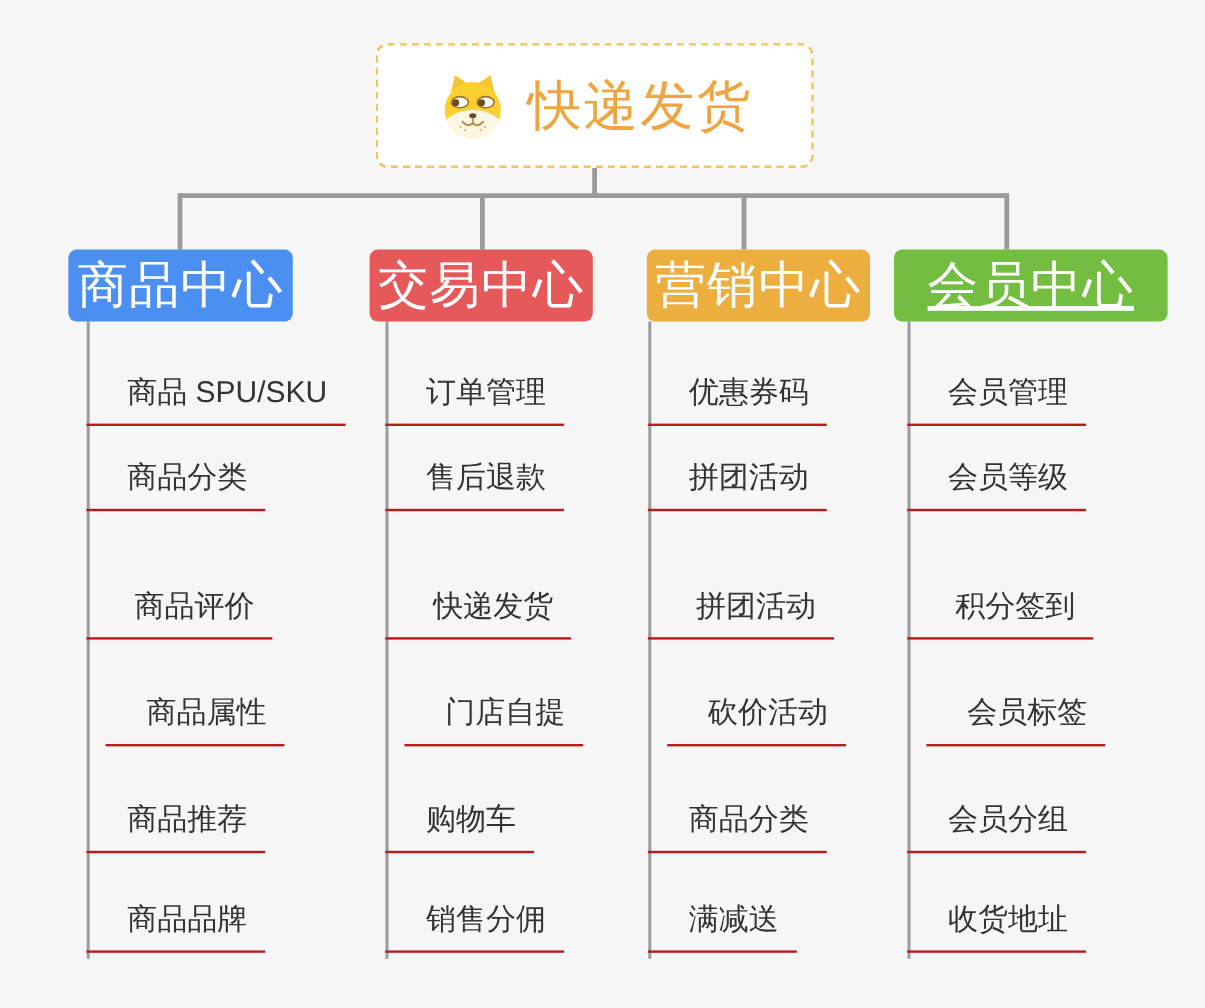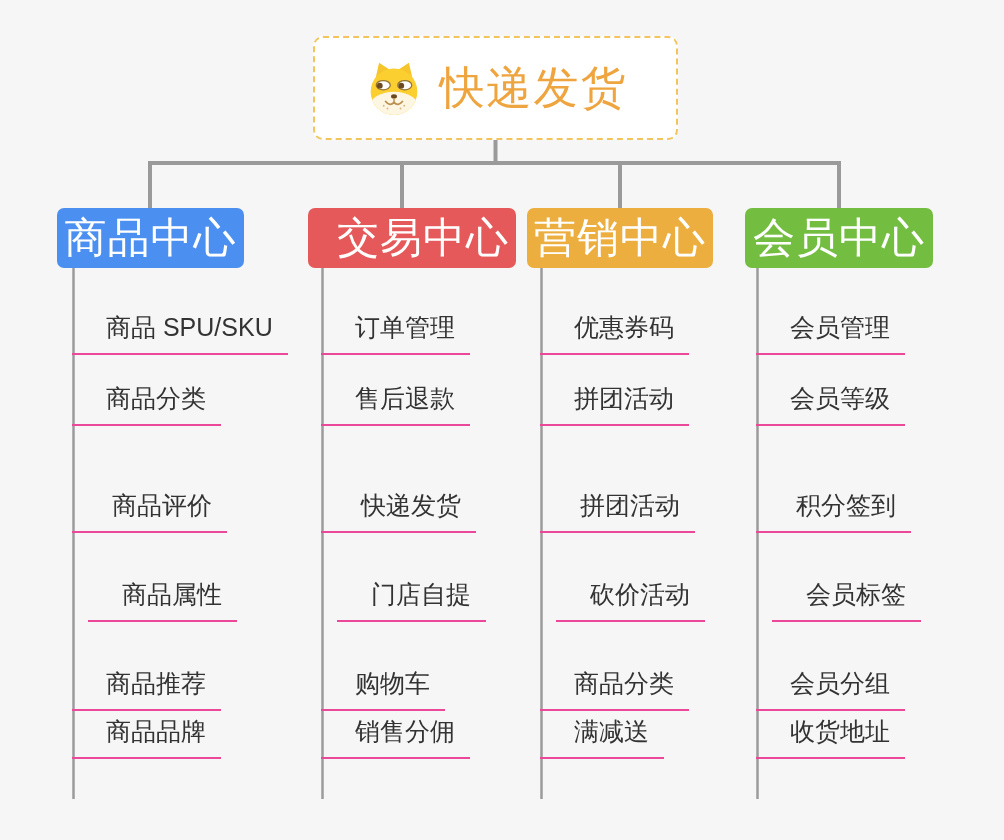--- a/index.html
+++ b/index.html
@@ -19,35 +19,35 @@
   .root-title{font-size:45px;color:#efa53f;letter-spacing:2px;font-weight:500;white-space:nowrap;}
   .root-icon{width:60px;height:56px;display:inline-flex;}
   .root-icon svg{width:100%;height:100%;}
   
   .branch{
     position:absolute;top:208px;height:60px;border-radius:7px;
     display:flex;align-items:center;justify-content:center;
     color:#ffffff;font-size:42px;letter-spacing:1px;white-space:nowrap;
   }
   .b0{left:57px;width:187px;}
-  .b1{left:308px;width:186px;padding-left:22px;}
+  .b1{left:308px;width:186px;}
   .b2{left:527px;width:186px;}
-  .b3{left:745px;width:188px;}
+  .b3{left:745px;width:228px;text-decoration:underline;}
   
   .leaf{
     position:absolute;display:inline-block;white-space:nowrap;
     font-size:25px;color:#333333;line-height:36px;
-    padding:0 15px 8px 34px;border-bottom:2px solid #ec4899;
+    padding:0 15px 8px 34px;border-bottom:2px solid #b91c1c;
   }
   .c1{left:72px;}
   .c2{left:321px;}
   .c3{left:540px;}
   .c4{left:756px;}
   .r0{top:309px;} .r1{top:380px;} .r2{top:487px;padding-left:40px;}
-  .r3{top:576px;margin-left:16px;} .r4{top:665px;} .r5{top:713px;}
+  .r3{top:576px;margin-left:16px;} .r4{top:665px;} .r5{top:748px;}
 </style>
 </head>
 <body>
 
 <svg id="connectors" viewBox="0 0 1004 840" xmlns="http://www.w3.org/2000/svg">
 
   <path d="M495.5,140 L495.5,163" stroke="#9a9a9a" stroke-width="4" fill="none"></path>
 
   <path d="M150,163 L839,163" stroke="#9a9a9a" stroke-width="4" fill="none"></path>
 
@@ -83,21 +83,21 @@
       <circle cx="25" cy="52" r="1" fill="#d9b77c"></circle>
       <circle cx="39" cy="52" r="1" fill="#d9b77c"></circle>
       <circle cx="43" cy="49" r="1" fill="#d9b77c"></circle>
     </svg>
   </span>
   <span class="root-title">快递发货</span>
 </div>
 
 <div class="branch b0" style="background-color: rgb(75, 144, 240);">商品中心</div>
 <div class="branch b1" style="background-color: rgb(229, 89, 90);">交易中心</div>
-<div class="branch b2" style="background-color: rgb(236, 174, 62);">营销中心</div>
+<div class="branch b2" style="background-color: rgb(236, 174, 62); margin-left: 12px;">营销中心</div>
 <div class="branch b3" style="background-color: rgb(115, 189, 64);">会员中心</div>
 
 <span class="leaf c1 r0">商品 SPU/SKU</span>
 <span class="leaf c1 r1">商品分类</span>
 <span class="leaf c1 r2">商品评价</span>
 <span class="leaf c1 r3">商品属性</span>
 <span class="leaf c1 r4">商品推荐</span>
 <span class="leaf c1 r5">商品品牌</span>
 
 <span class="leaf c2 r0">订单管理</span>

